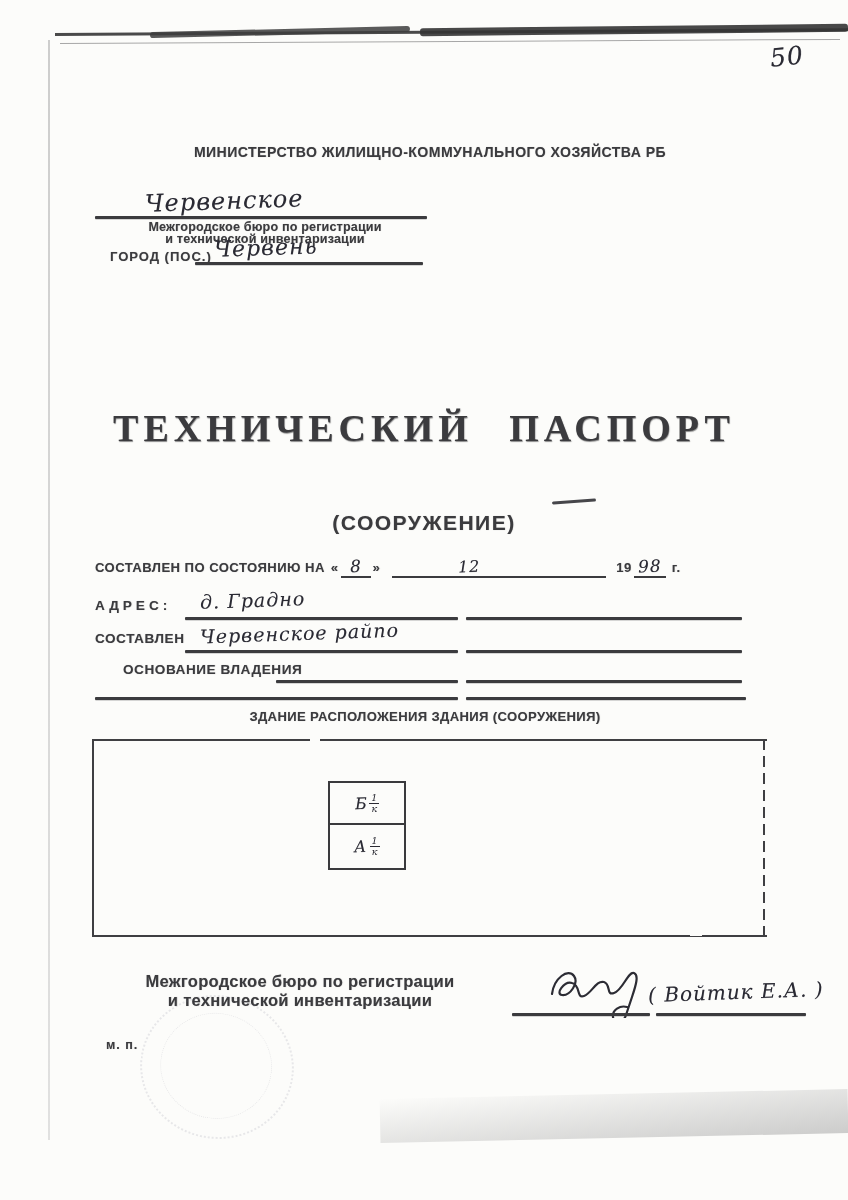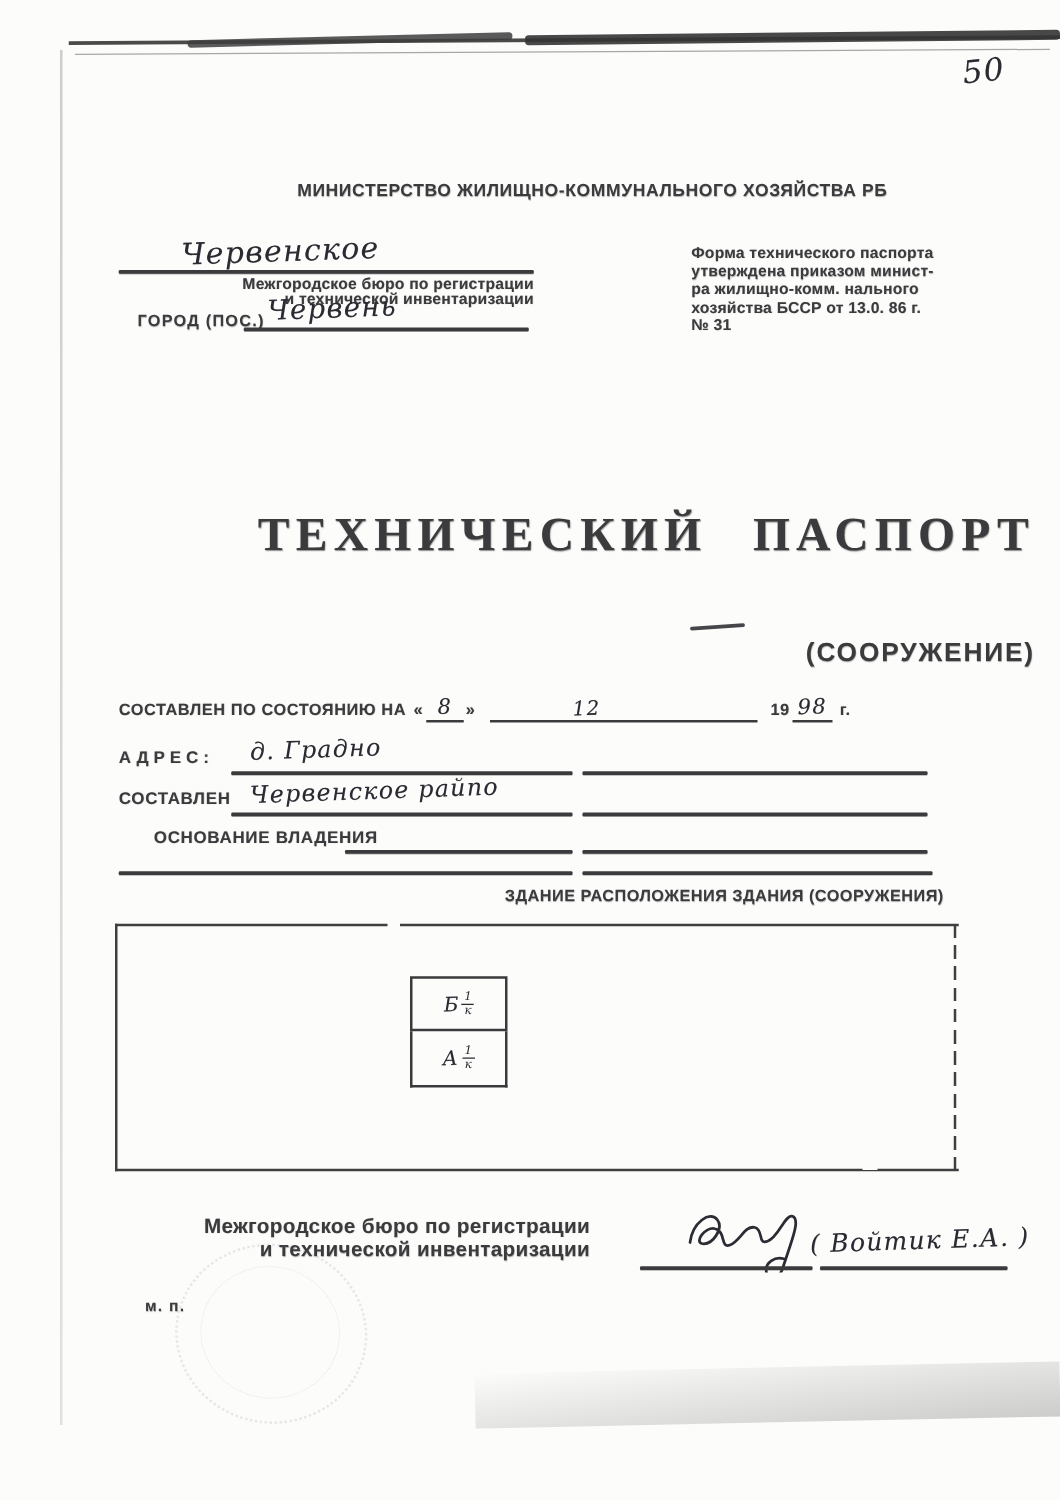--- a/index.html
+++ b/index.html
@@ -11,21 +11,21 @@
   
   .edge-band-1{position:absolute;left:55px;top:33px;width:793px;height:3px;background:#4a4a4a;transform:rotate(-0.35deg);transform-origin:left center;}
   .edge-band-2{position:absolute;left:420px;top:26px;width:428px;height:8px;background:#343434;opacity:.9;border-radius:3px;transform:rotate(-0.6deg);}
   .edge-band-3{position:absolute;left:150px;top:29px;width:260px;height:6px;background:#3d3d3d;opacity:.85;border-radius:3px;transform:rotate(-1.4deg);}
   .edge-band-4{position:absolute;left:60px;top:41px;width:780px;height:1px;background:#a7a7a7;transform:rotate(-0.3deg);}
   .edge-left{position:absolute;left:48px;top:40px;width:2px;height:1100px;background:linear-gradient(#b4b4b4,#d2d2d2);opacity:.65;}
   .corner-shadow{position:absolute;left:380px;top:1094px;width:468px;height:44px;background:linear-gradient(to bottom right,rgba(190,190,190,0),rgba(165,165,165,.55));transform:rotate(-1.2deg);}
   
   .tw{font-weight:bold;letter-spacing:.5px;text-shadow:.3px .3px .8px rgba(55,55,58,.4);}
   .abs{position:absolute;}
-  .ctr{text-align:right;}
+  .ctr{text-align:center;}
   
   .hw{
     font-family:"DejaVu Serif",serif;font-style:italic;color:#2a2a33;
     display:inline-block;transform:rotate(-2deg);letter-spacing:1px;
     text-shadow:.2px .2px .5px rgba(40,40,55,.35);
   }
   
   .rule{position:absolute;height:2.5px;background:#3b3b3e;border-radius:1px;box-shadow:0 .5px .5px rgba(60,60,60,.4);}
   
   .date-row{position:absolute;left:95px;top:556px;display:flex;align-items:center;font-size:13px;}
@@ -67,27 +67,20 @@
   <div class="abs tw ctr" style="left:150px;top:144px;width:560px;font-size:14px;">МИНИСТЕРСТВО ЖИЛИЩНО-КОММУНАЛЬНОГО ХОЗЯЙСТВА РБ</div>
 
   <div class="abs hw" style="left:145px;top:187px;font-size:24px;">Червенское</div>
   <div class="rule" style="left:95px;top:216px;width:332px;height:3px;"></div>
   <div class="abs tw ctr" style="left:103px;top:220px;width:324px;font-size:12.5px;letter-spacing:.2px;">Межгородское бюро по регистрации</div>
   <div class="abs tw ctr" style="left:103px;top:232px;width:324px;font-size:12.5px;letter-spacing:.2px;">и технической инвентаризации</div>
   <div class="abs tw" style="left:110px;top:249px;font-size:13px;letter-spacing:1px;">ГОРОД  (ПОС.)</div>
   <div class="abs hw" style="left:214px;top:235px;font-size:22px;">Червень</div>
   <div class="rule" style="left:195px;top:262px;width:228px;"></div>
 
-  <div class="abs tw" style="left:553px;top:195px;width:272px;font-size:12.5px;line-height:14.5px;letter-spacing:.2px;">
-    <div>Форма технического паспорта</div>
-    <div>утверждена приказом минист-</div>
-    <div>ра   жилищно-комм. нального</div>
-    <div>хозяйства БССР от 13.0. 86 г.</div>
-    <div>№ 31</div>
-  </div>
 
   <div class="abs tw ctr" style="left:20px;top:406px;width:808px;font-size:38px;letter-spacing:5px;word-spacing:22px;font-family:'Liberation Serif',serif;text-shadow:.5px .5px 1px rgba(45,45,48,.55);">ТЕХНИЧЕСКИЙ  ПАСПОРТ</div>
   <div class="zdanie-stroke"></div>
   <div class="abs tw ctr" style="left:20px;top:511px;width:808px;font-size:21px;letter-spacing:1.5px;">(СООРУЖЕНИЕ)</div>
 
   <div class="date-row">
     <span class="tw">СОСТАВЛЕН ПО  СОСТОЯНИЮ НА</span>
     <span class="tw" style="margin-left:6px;">«</span>
     <span class="u-short"><span class="hw" style="font-size:17px;">8</span></span>
     <span class="tw">»</span>
@@ -141,18 +134,18 @@
   <div class="abs tw ctr" style="left:128px;top:972px;width:344px;font-size:16.5px;letter-spacing:.3px;">Межгородское бюро по регистрации</div>
   <div class="abs tw ctr" style="left:128px;top:991px;width:344px;font-size:16.5px;letter-spacing:.3px;">и технической инвентаризации</div>
 
   <svg class="abs" style="left:538px;top:956px;" width="115" height="62" viewBox="0 0 115 62">
     <path d="M14,38 c2,-16 16,-26 22,-18 c5,7 -4,20 -12,19 c-7,-1 2,-14 10,-12 c9,2 4,16 12,13 c8,-3 12,-16 20,-14 c7,2 2,14 10,11 c9,-3 14,-22 20,-20 c5,2 2,12 -2,24 l-6,18 c-3,9 -12,10 -13,2 c-1,-7 7,-12 14,-10" fill="none" stroke="#2c2c34" stroke-width="2.2" stroke-linecap="round"></path>
   </svg>
   <div class="rule" style="left:512px;top:1013px;width:138px;"></div>
   <div class="abs hw" style="left:648px;top:980px;font-size:20px;">( Войтик Е.А. )</div>
   <div class="rule" style="left:656px;top:1013px;width:150px;"></div>
 
-  <div class="abs tw" style="left:116px;top:1038px;font-size:12.5px;letter-spacing:1px;">м. п.</div>
+  <div class="abs tw" style="left:106px;top:1038px;font-size:12.5px;letter-spacing:1px;">м. п.</div>
   <div class="stamp">
     <div class="stamp-inner"></div>
   </div>
 
 </div>
 
 </body></html>

